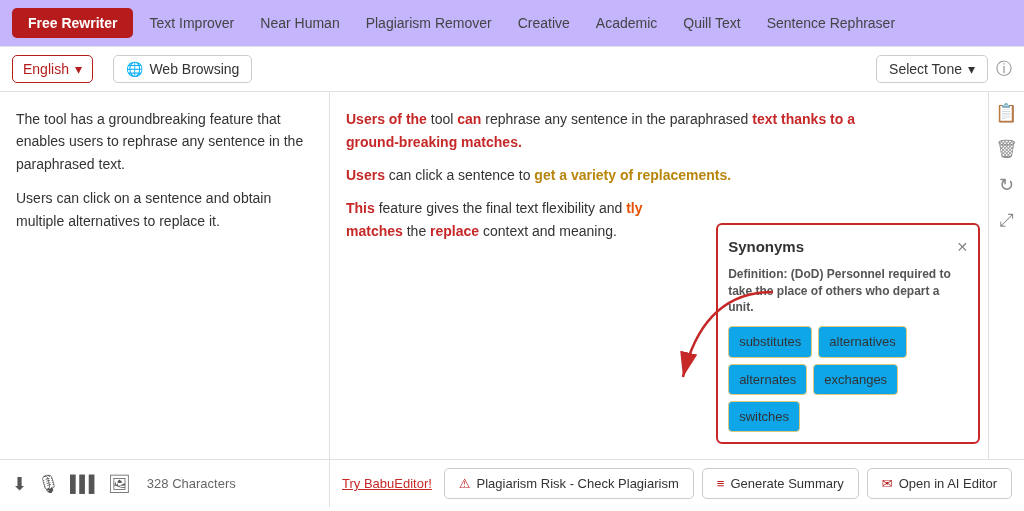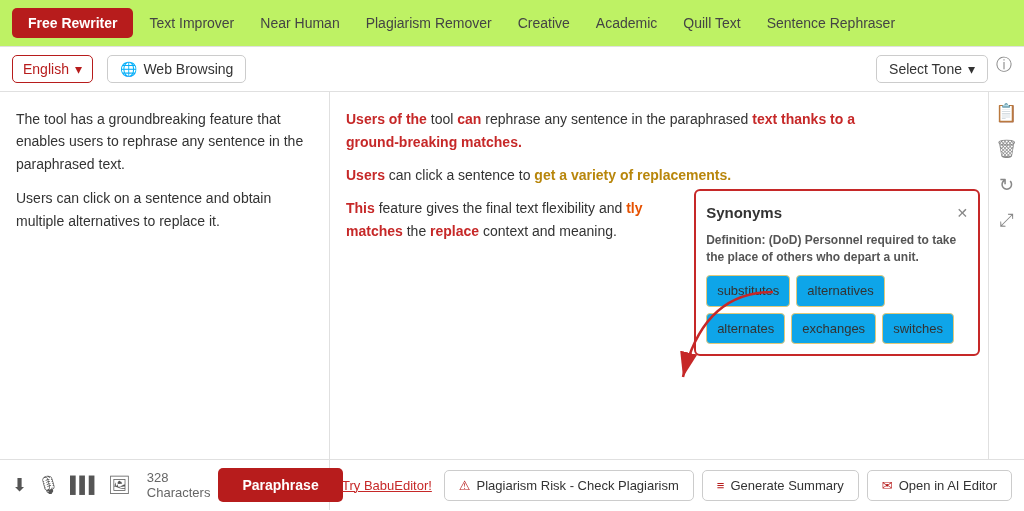--- a/index.html
+++ b/index.html
@@ -5,21 +5,21 @@
     * { box-sizing: border-box; margin: 0; padding: 0; }
     body { font-family: Arial, sans-serif; font-size: 14px; background: #fff; color: #333; width: 1024px; height: 511px; overflow: hidden; }
 
     
     .top-nav {
       display: flex;
       align-items: center;
       padding: 8px 12px;
       border-bottom: 1px solid #e0e0e0;
       gap: 6px;
-      background: #bef264;
+      background: #c4b5fd;
     }
     .nav-btn-active {
       background: #b71c1c;
       color: #fff;
       border: none;
       border-radius: 5px;
       padding: 7px 16px;
       font-size: 14px;
       font-weight: bold;
       cursor: pointer;
@@ -242,32 +242,32 @@
   <button class="nav-btn">Near Human</button>
   <button class="nav-btn">Plagiarism Remover</button>
   <button class="nav-btn">Creative</button>
   <button class="nav-btn">Academic</button>
   <button class="nav-btn">Quill Text</button>
   <button class="nav-btn">Sentence Rephraser</button>
 </div>
 
 <div class="toolbar-row">
 
-  <div style="display:flex;align-items:center;gap:14px;">
+  <div style="display:flex;align-items:center;gap:20px;">
     <div class="lang-select">
       <span>English</span>
       <span>▾</span>
     </div>
     <div class="web-browse-btn">
       <span>🌐</span>
       <span>Web Browsing</span>
     </div>
   </div>
 
-  <div style="display:flex;align-items:flex-start;gap:8px;margin-left:auto;">
+  <div style="display:flex;align-items:center;gap:8px;margin-left:auto;">
     <div class="tone-select">
       <span>Select Tone</span>
       <span>▾</span>
     </div>
     <span class="info-icon">ⓘ</span>
   </div>
 </div>
 
 <div style="display:flex;height:calc(511px - 48px - 44px - 52px);position:relative;">
 
@@ -293,21 +293,21 @@
     <div style="margin-bottom:27px;">
       <span class="text-red">This</span>
       <span> feature gives the final text flexibility and </span>
       <span class="text-orange">tly</span><br>
       <span class="text-red">matches</span>
       <span> the </span>
       <span class="text-red">replace</span>
       <span> context and meaning.</span>
     </div>
 
-    <div class="red-box" style="position:absolute;top:97px;right:8px;width:286px;background:#fff;">
+    <div class="red-box" style="position:absolute;top:131px;right:8px;width:264px;background:#fff;">
       <div class="synonyms-header">
         <span class="synonyms-title">Synonyms</span>
         <span class="synonyms-close">✕</span>
       </div>
       <div class="synonyms-def">
         <span>Definition:</span>
         <span>(DoD) Personnel required to take the place of others who depart a unit.</span>
       </div>
       <div class="synonyms-chips">
         <span class="chip">substitutes</span>
@@ -339,21 +339,20 @@
 <div class="bottom-combined">
 
   <div class="left-bottom">
     <div class="bottom-icons">
       <span>⬇</span>
       <span>🎙</span>
       <span style="font-size:16px;letter-spacing:-2px;">▌▌▌</span>
       <span>🖼</span>
     </div>
     <span class="char-count" style="margin-left:8px;">328 Characters</span>
-    <button class="paraphrase-btn" style="margin-left:auto;">Paraphrase</button>
   </div>
 
   <div class="right-bottom">
     <span class="action-bar-left" style="margin-right:auto;">Try BabuEditor!</span>
     <button class="action-btn">
       <span style="color:#b71c1c;">⚠</span>
       <span>Plagiarism Risk - Check Plagiarism</span>
     </button>
     <button class="action-btn">
       <span style="color:#b71c1c;">≡</span>

